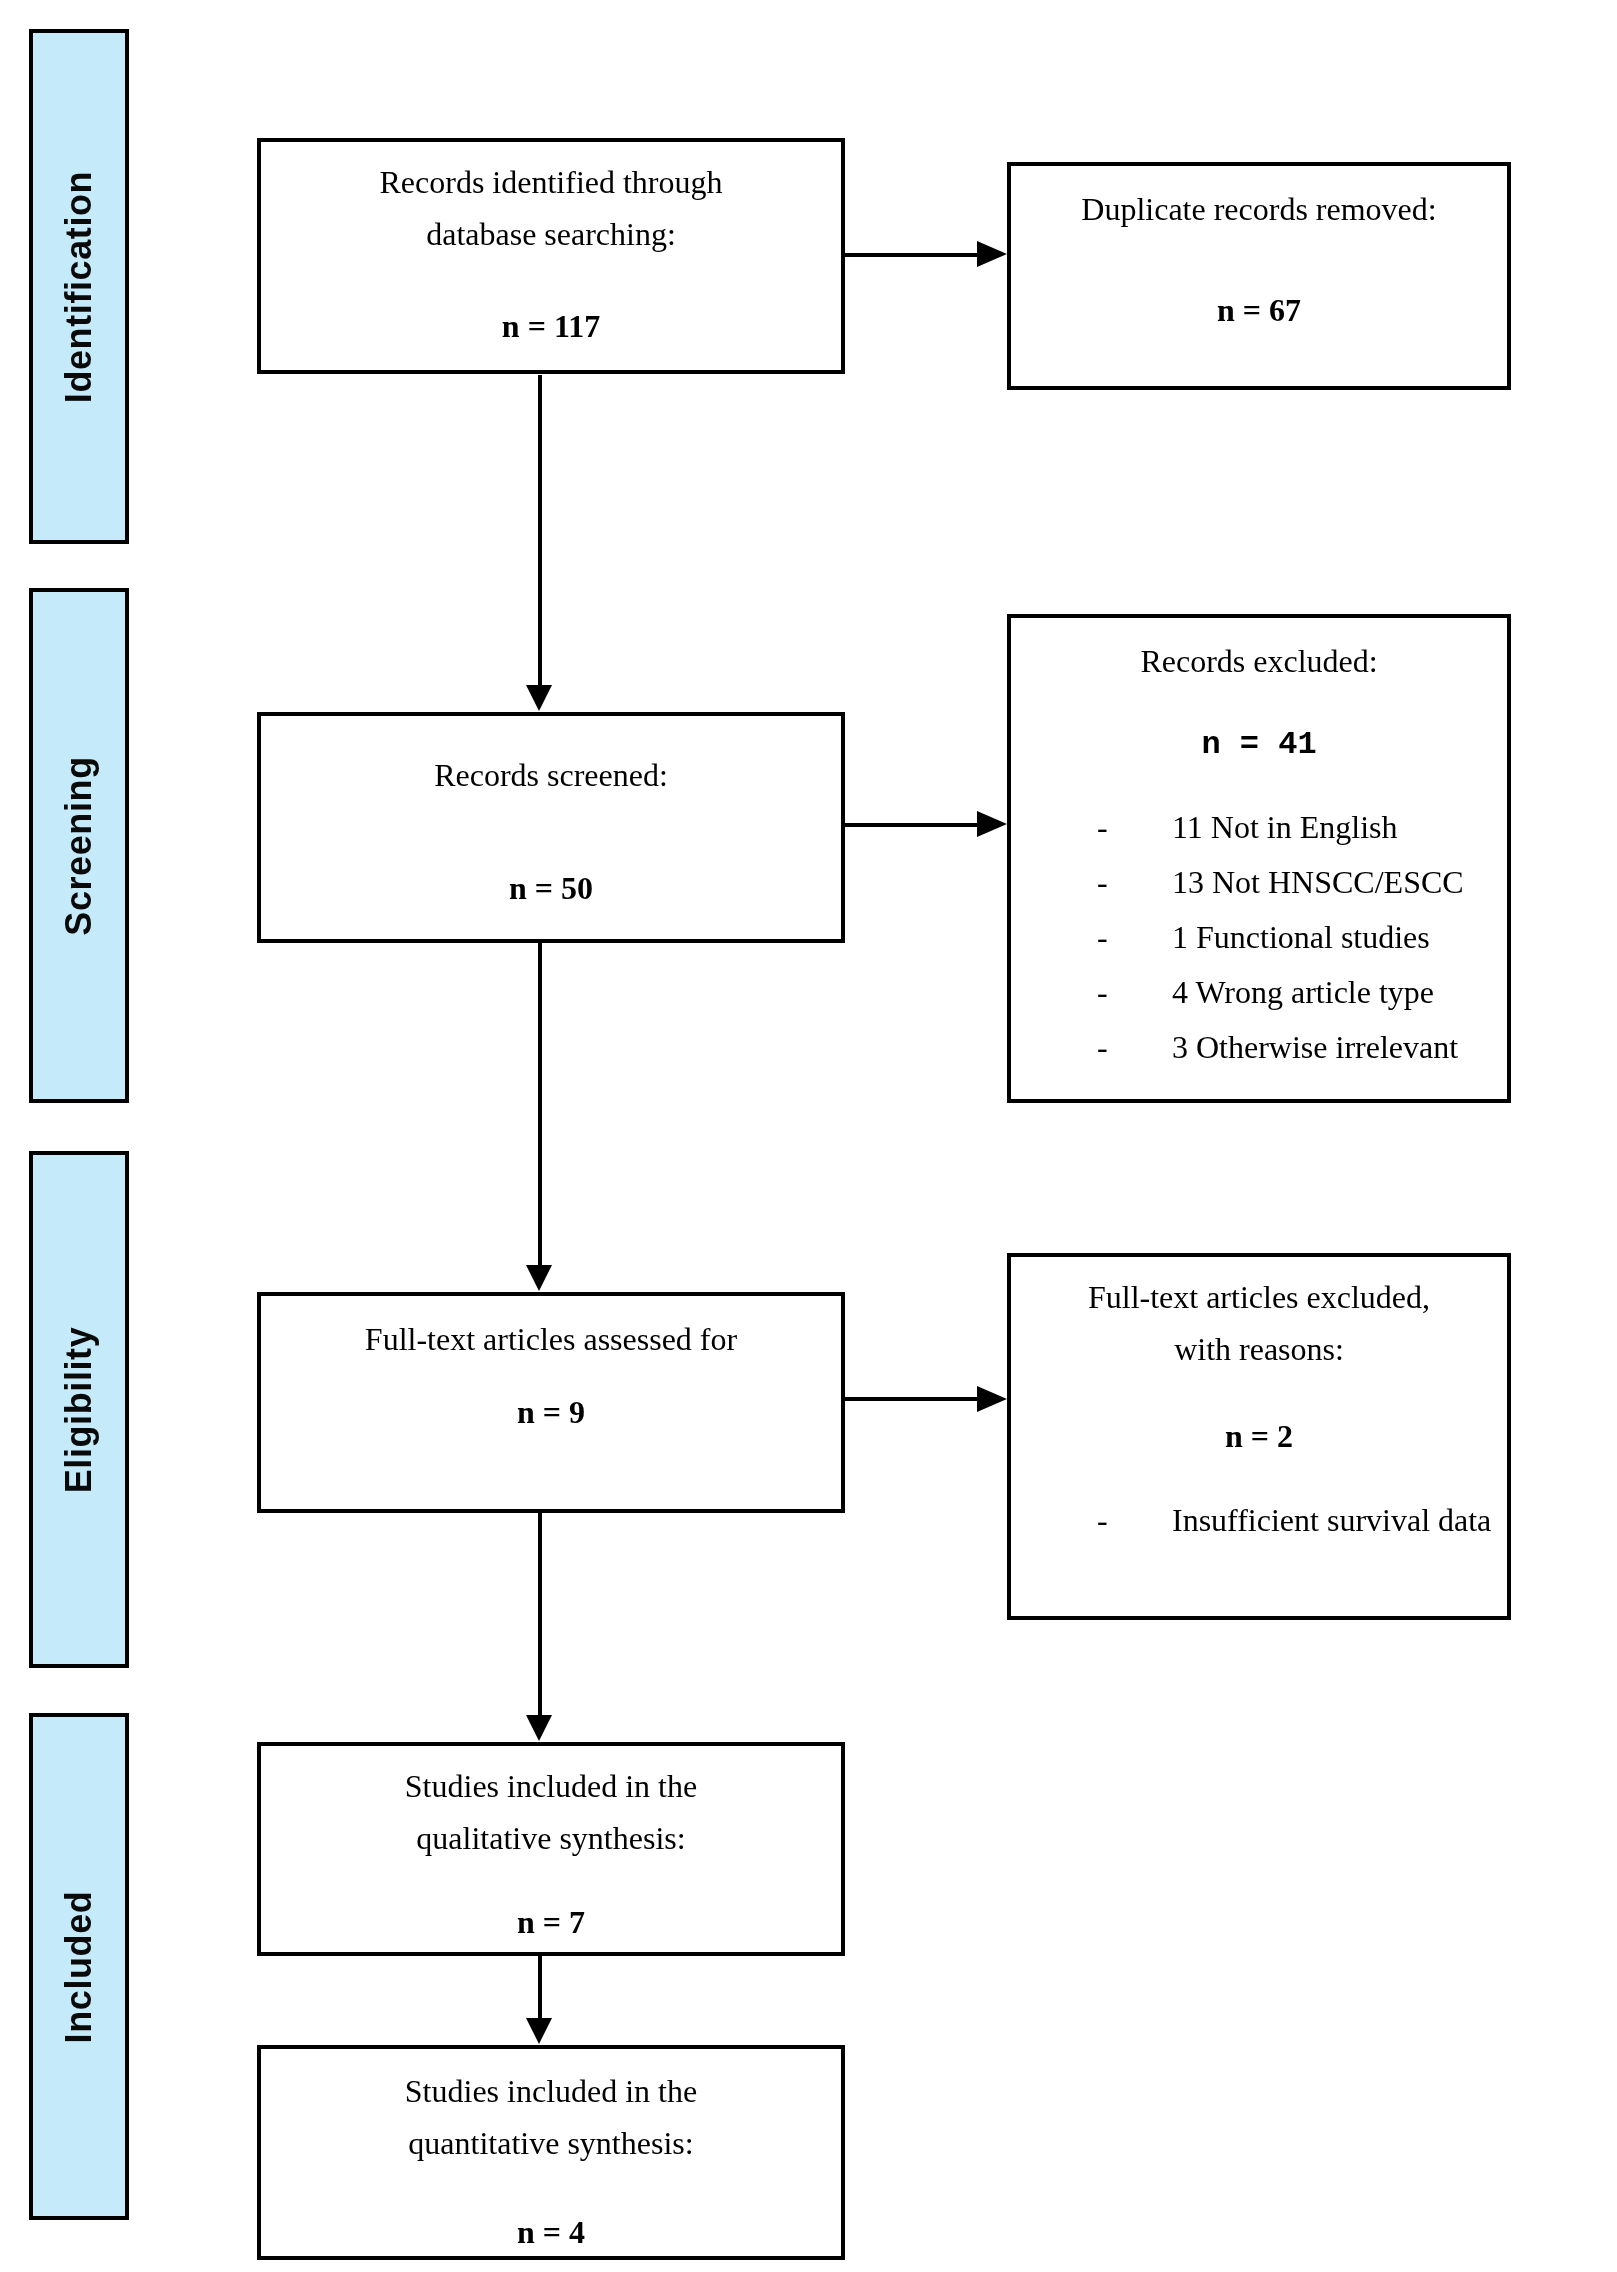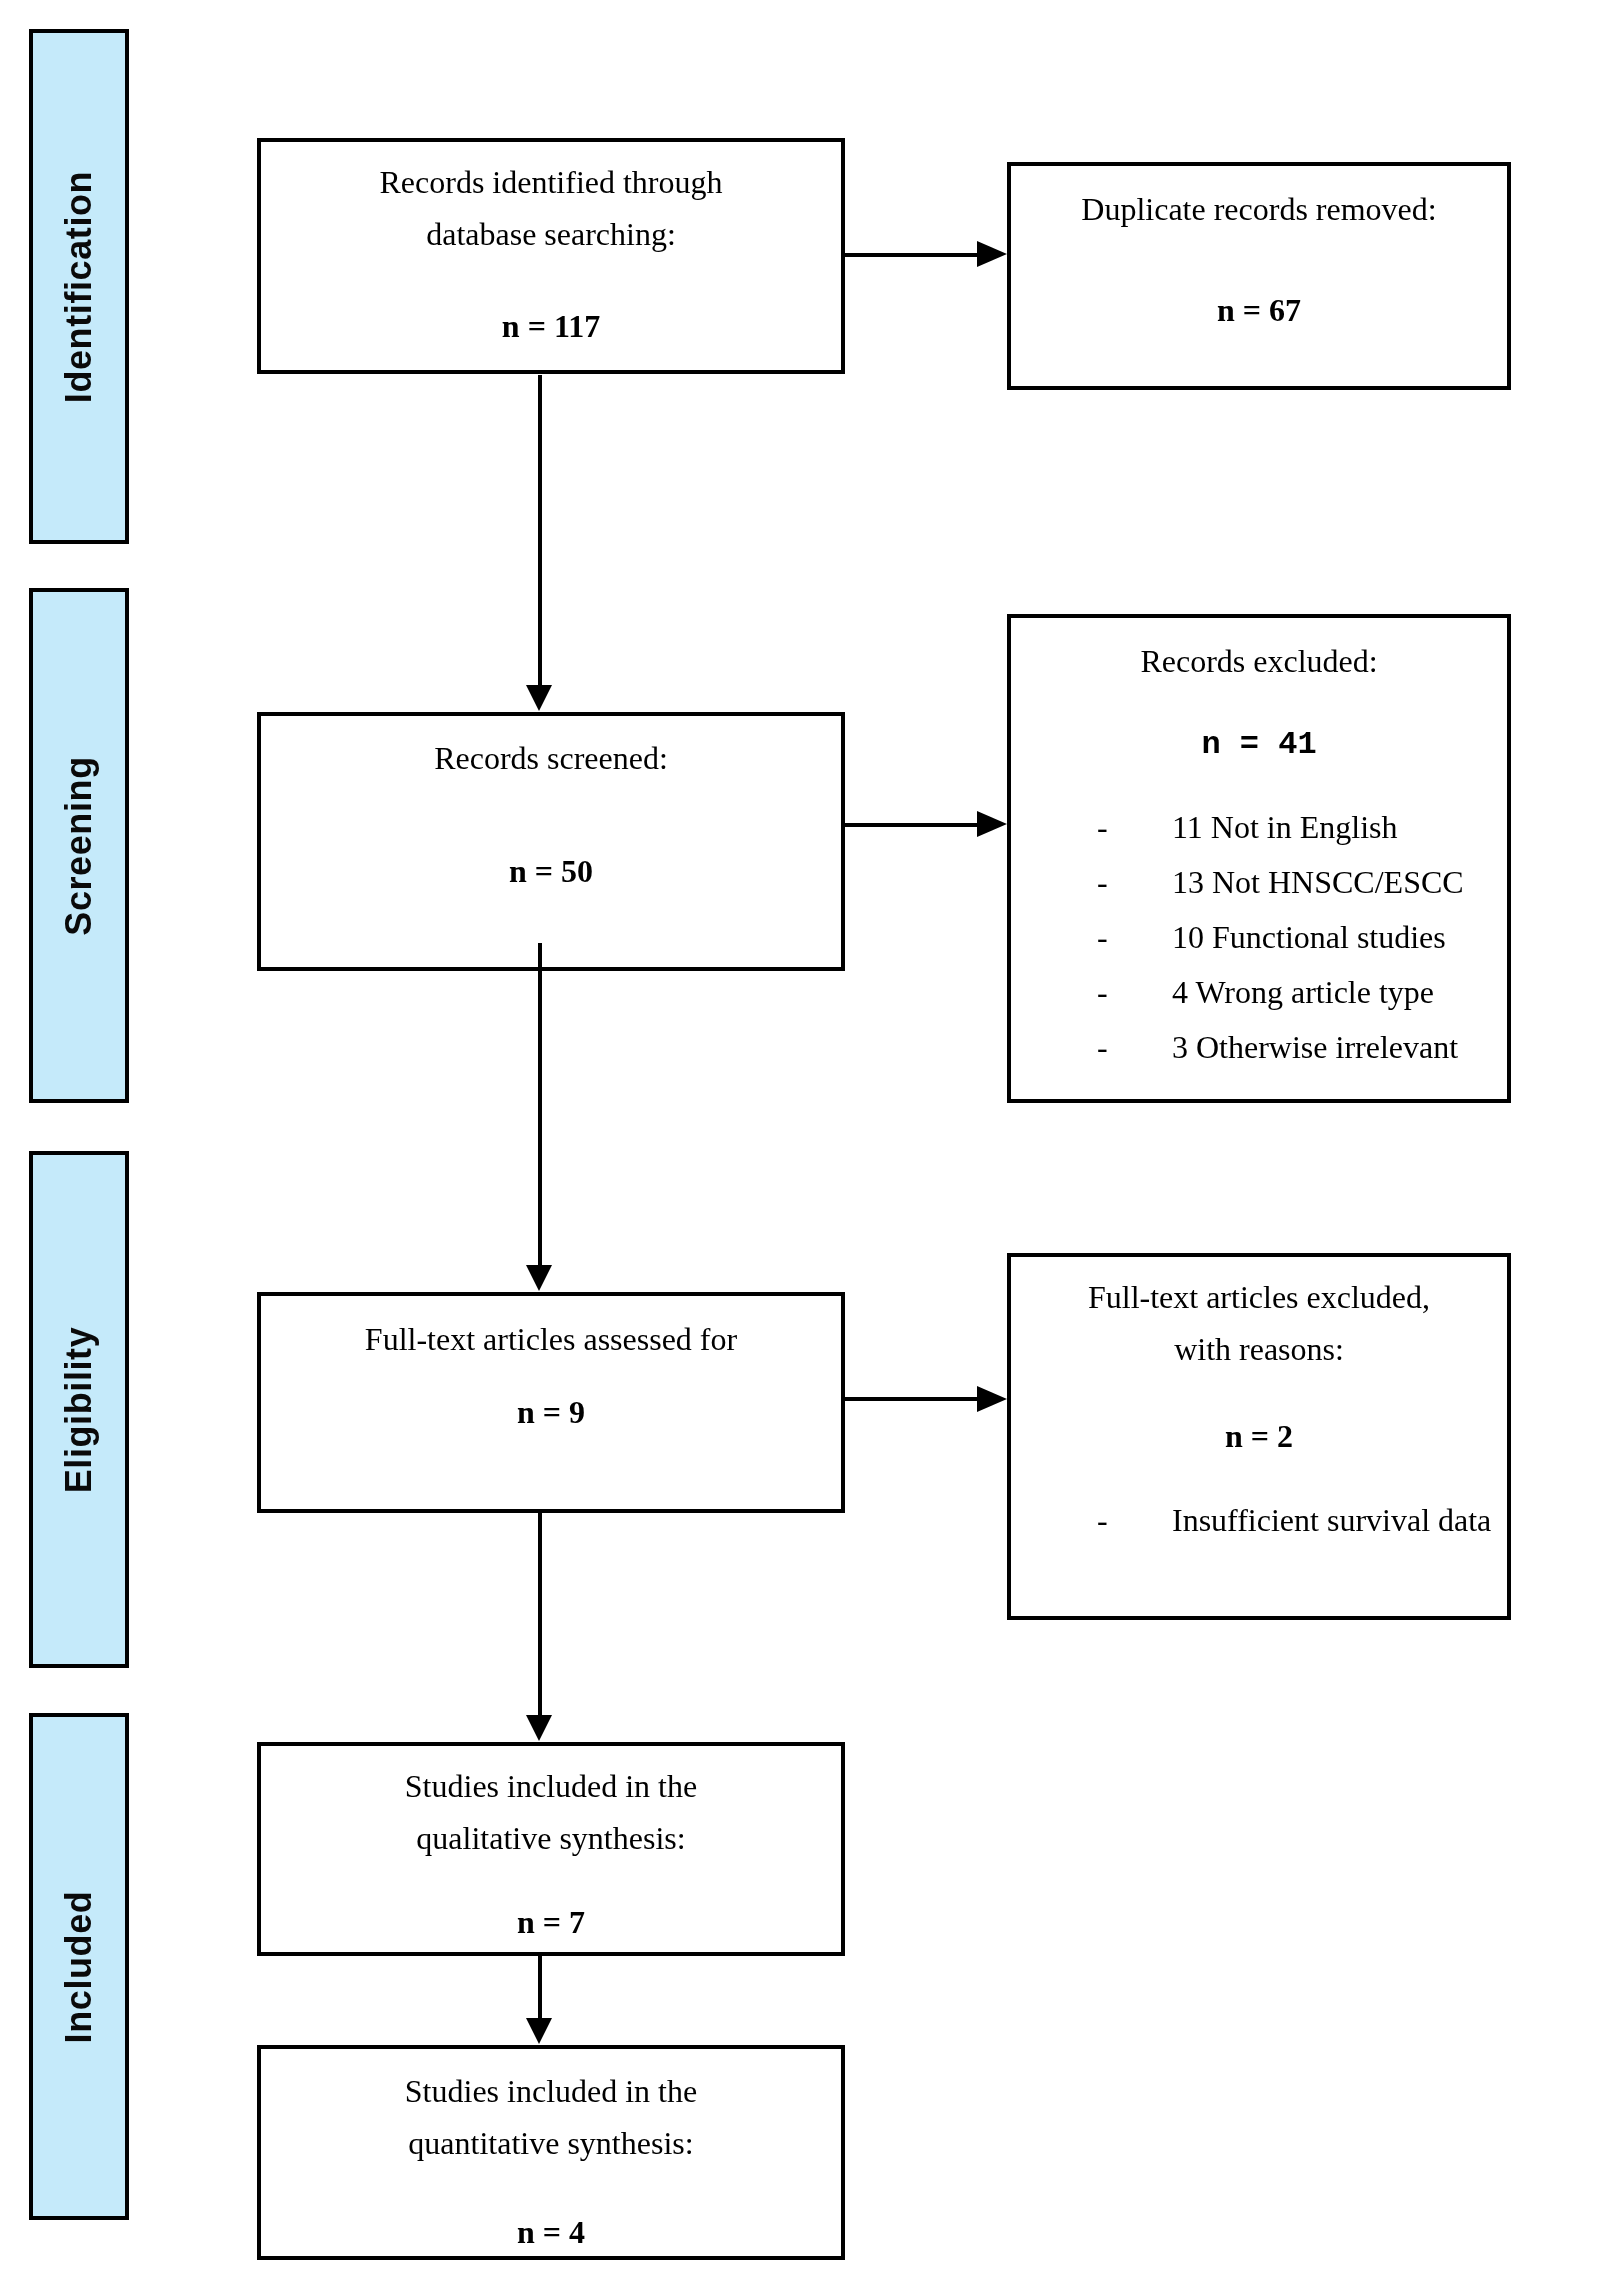--- a/index.html
+++ b/index.html
@@ -109,21 +109,21 @@
   </div>
 
   <div class="fbox leftcol" style="top:138px; height:236px; padding-top:14.4px;">
     <div>
       <div>Records identified through</div>
       <div>database searching:</div>
     </div>
     <div class="nline" style="margin-top:40px;">n = 117</div>
   </div>
 
-  <div class="fbox leftcol" style="top:712px; height:259px; padding-top:16px;">
+  <div class="fbox leftcol" style="top:712px; height:231px; padding-top:33px;">
     <div>Records screened:</div>
     <div class="nline" style="margin-top:61px;">n = 50</div>
   </div>
 
   <div class="fbox leftcol" style="top:1292px; height:221px; padding-top:17.3px;">
     <div>
       <div>Full-text articles assessed for</div>
     </div>
     <div class="nline" style="margin-top:21px;">n = 9</div>
   </div>
@@ -156,21 +156,21 @@
       <div class="reason-row">
         <span class="reason-dash">-</span>
         <span class="reason-text">11 Not in English</span>
       </div>
       <div class="reason-row">
         <span class="reason-dash">-</span>
         <span class="reason-text">13 Not HNSCC/ESCC</span>
       </div>
       <div class="reason-row">
         <span class="reason-dash">-</span>
-        <span class="reason-text">10 Functional studies</span>
+        <span class="reason-text">1 Functional studies</span>
       </div>
       <div class="reason-row">
         <span class="reason-dash">-</span>
         <span class="reason-text">4 Wrong article type</span>
       </div>
       <div class="reason-row">
         <span class="reason-dash">-</span>
         <span class="reason-text">3 Otherwise irrelevant</span>
       </div>
     </div>

